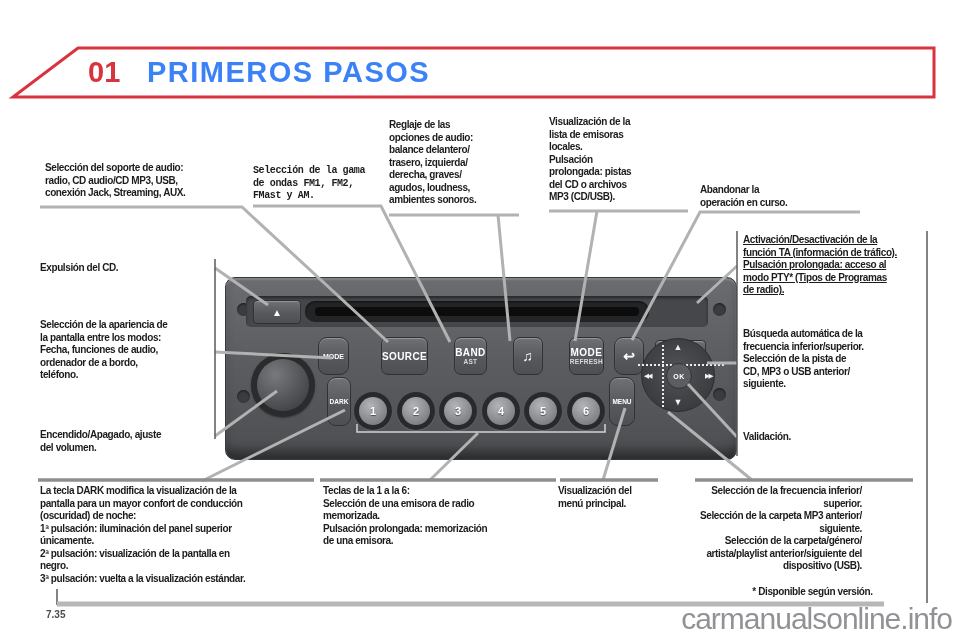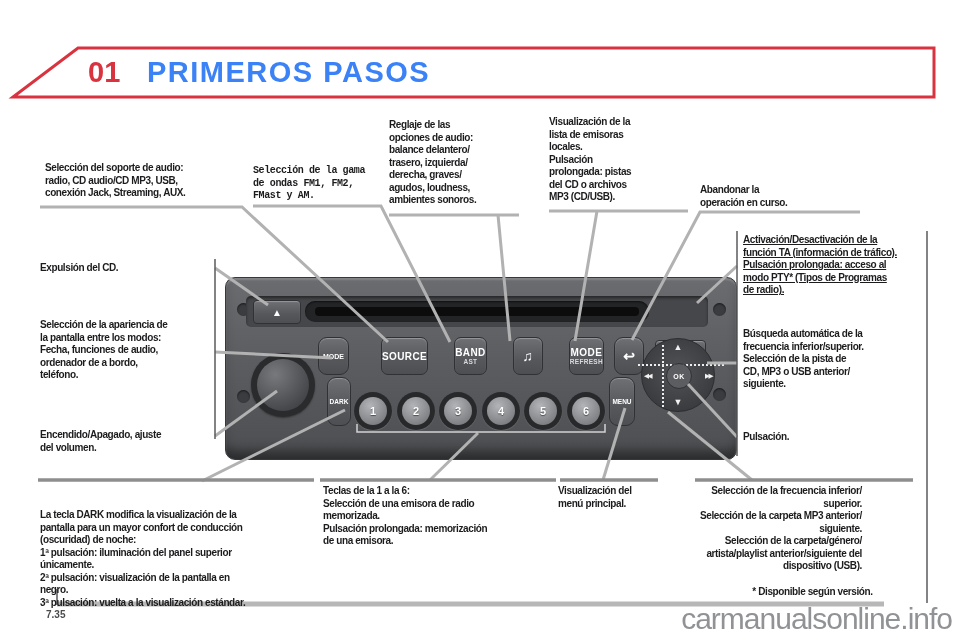--- a/index.html
+++ b/index.html
@@ -20,21 +20,21 @@
   #c-band{left:253px;top:165px;font-family:Liberation Mono, monospace;}
   #c-audio{left:389px;top:119px;}
   #c-list{left:549px;top:116px;}
   #c-abort{left:700px;top:184px;}
   #c-ta{left:743px;top:234px;text-decoration:underline;}
   #c-search{left:743px;top:328px;}
   #c-valid{left:743px;top:431px;}
   #c-eject{left:40px;top:262px;}
   #c-display{left:40px;top:319px;}
   #c-power{left:40px;top:429px;}
-  #c-dark{left:40px;top:485px;margin-top:24px;}
+  #c-dark{left:40px;top:485px;}
   #c-presets{left:323px;top:485px;}
   #c-menu{left:558px;top:485px;}
   #c-freq{left:700px;top:485px;text-align:right;}
   #footnote{left:700px;top:586px;width:225px;text-align:center;white-space:normal;}
 
   
   .page-number{position:absolute;left:46px;top:609px;font:bold 10px "Liberation Sans",sans-serif;
                color:#4a4b4d;z-index:5;}
   .watermark{position:absolute;right:8px;top:602px;font:normal 30px/34px "Liberation Sans",sans-serif;
              color:#909295;letter-spacing:-1px;z-index:5;}
@@ -247,21 +247,21 @@
 <div class="callout" id="c-ta">Activación/Desactivación de la
 función TA (información de tráfico).
 Pulsación prolongada: acceso al
 modo PTY* (Tipos de Programas
 de radio).</div>
 <div class="callout" id="c-search">Búsqueda automática de la
 frecuencia inferior/superior.
 Selección de la pista de
 CD, MP3 o USB anterior/
 siguiente.</div>
-<div class="callout" id="c-valid">Pulsación.</div>
+<div class="callout" id="c-valid">Validación.</div>
 <div class="callout" id="c-eject">Expulsión del CD.</div>
 <div class="callout" id="c-display">Selección de la apariencia de
 la pantalla entre los modos:
 Fecha, funciones de audio,
 ordenador de a bordo,
 teléfono.</div>
 <div class="callout" id="c-power">Encendido/Apagado, ajuste
 del volumen.</div>
 <div class="callout" id="c-dark">La tecla DARK modifica la visualización de la
 pantalla para un mayor confort de conducción

